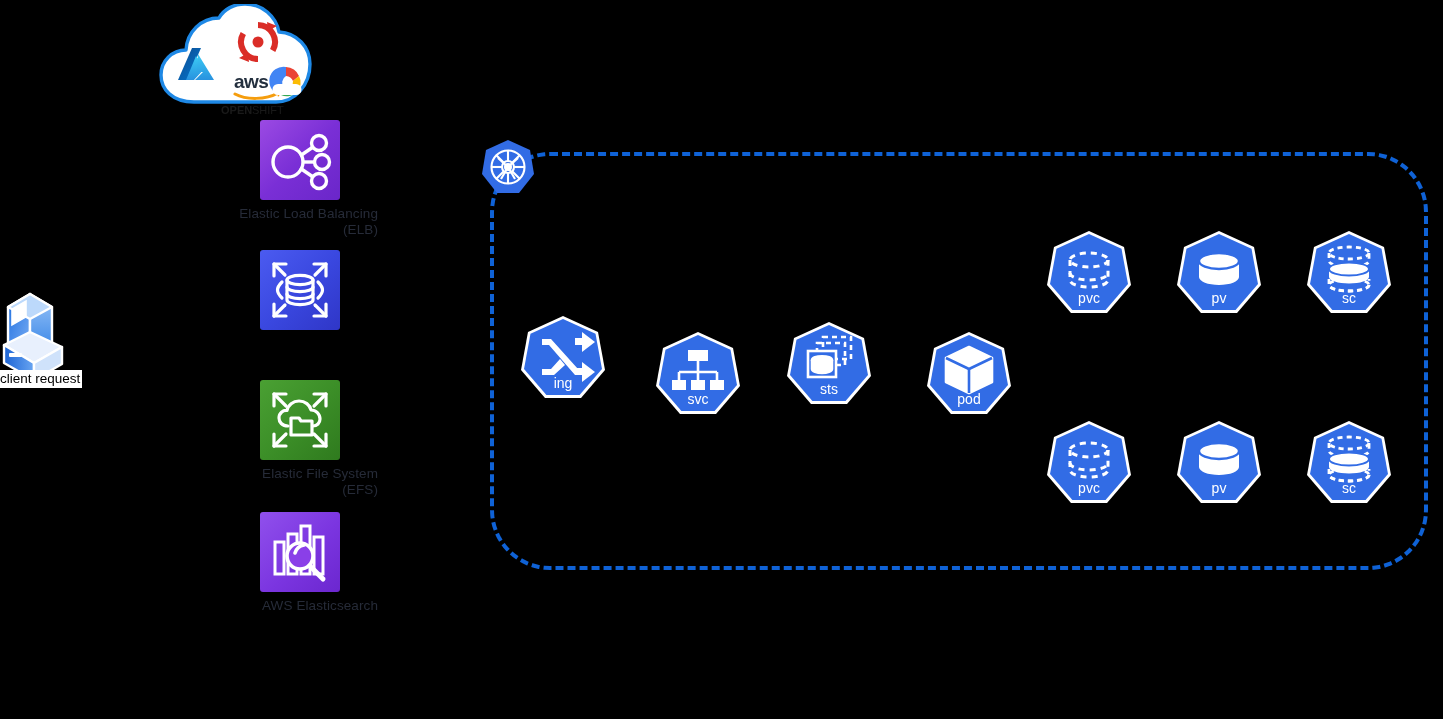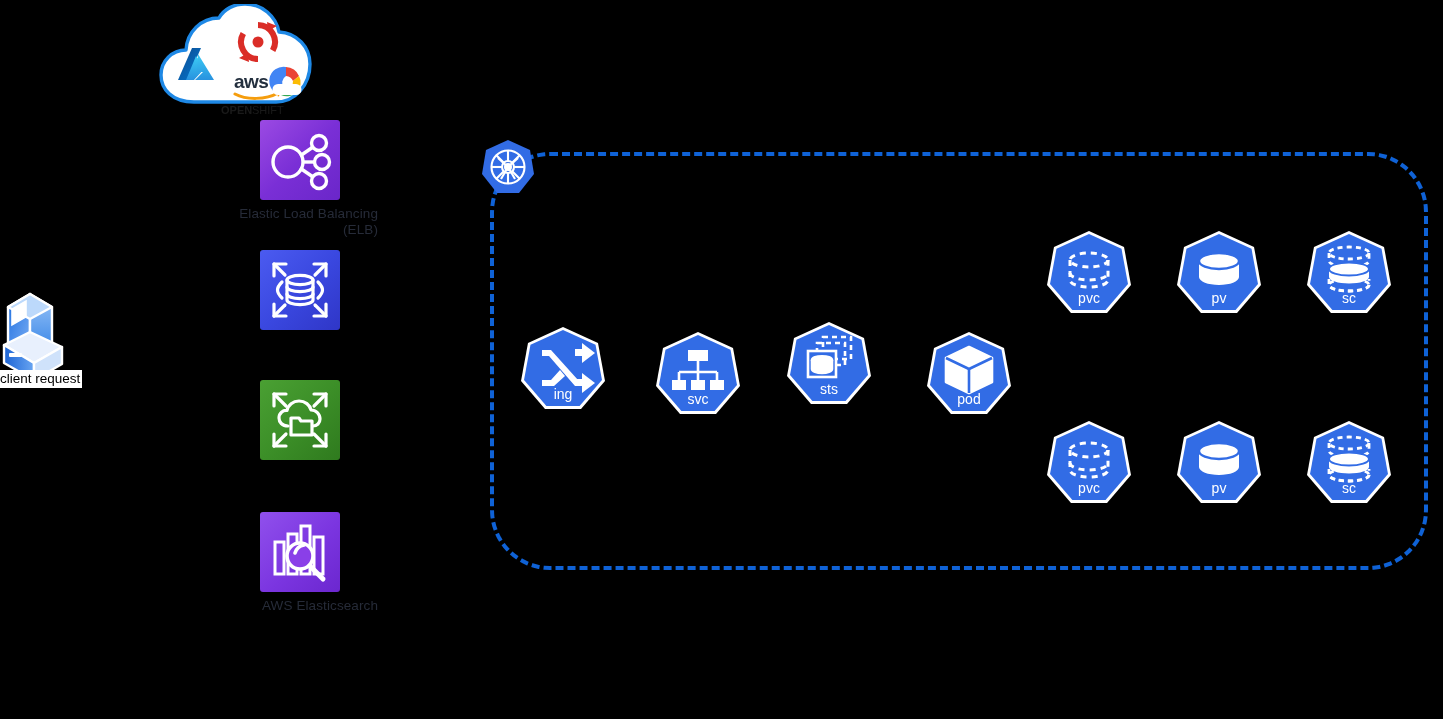--- a/index.html
+++ b/index.html
@@ -193,20 +193,22 @@
         <path d="M14 54 L14 66 L26 66"></path>
           <path d="M14 66 L26 54"></path>
         <path d="M66 54 L66 66 L54 66"></path>
           <path d="M66 66 L54 54"></path>
         <path d="M28 46 C22 46 19 42 19 38 C19 33 23 30 27 30.5 C28 25 33 21 39 21
                  C45 21 50 25 51 30 C56 30 60 34 60 39 C60 43 57 46 53 46"></path>
         <path d="M31 38 L39 38 L41 41 L52 41 L52 55 L31 55 Z"></path>
       </g>
     </svg>
   </div>
+  <div class="aws-label">Elastic File System
+(EFS)</div>
 </div>
 
 <div class="aws-item" style="top:512px;">
   <div class="aws-tile es-grad">
     <svg width="80" height="80" viewBox="0 0 80 80">
       <g fill="none" stroke="#ffffff" stroke-width="3">
         <rect x="15" y="30" width="9" height="32"></rect>
         <rect x="28" y="22" width="9" height="40"></rect>
         <rect x="41" y="14" width="9" height="48"></rect>
         <rect x="54" y="25" width="9" height="37"></rect>
@@ -239,21 +241,21 @@
         <path d="M21.8 32.2 L14.3 39.7"></path>
       <path d="M26 28 L16 19"></path>
         <path d="M26 28 L36 19"></path>
       <path d="M26 28 L33 40"></path>
         <path d="M26 28 L19 40"></path>
     </g>
     <circle cx="26" cy="28" r="4" fill="#ffffff"></circle>
   </svg>
 </div>
 
-<div class="knode" style="left:520px;top:325px;">
+<div class="knode" style="left:520px;top:314px;">
   <svg width="86" height="86" viewBox="0 0 86 86">
     <path d="M43 2 L78 18 L85 56 L61 84 L25 84 L1 56 L8 18 Z" fill="#ffffff"></path>
     <path d="M43 5 L75.5 19.8 L82 55 L59.6 81 L26.4 81 L4 55 L10.5 19.8 Z" fill="#326ce5"></path>
     <g fill="#ffffff">
       <path d="M22 25 L31 25 L58 55 L66 55 L66 61 L55 61 L29 31 L22 31 Z"></path>
       <path d="M22 55 L31 55 L40 45 L45 51 L34 61 L22 61 Z"></path>
       <path d="M22 25 L31 25 L40 35 L35 41 L29 31 L22 31 Z" opacity="0"></path>
       <path d="M62 18 L75 28 L62 38 Z"></path>
       <path d="M62 48 L75 58 L62 68 Z"></path>
       <rect x="55" y="24" width="10" height="7"></rect>

